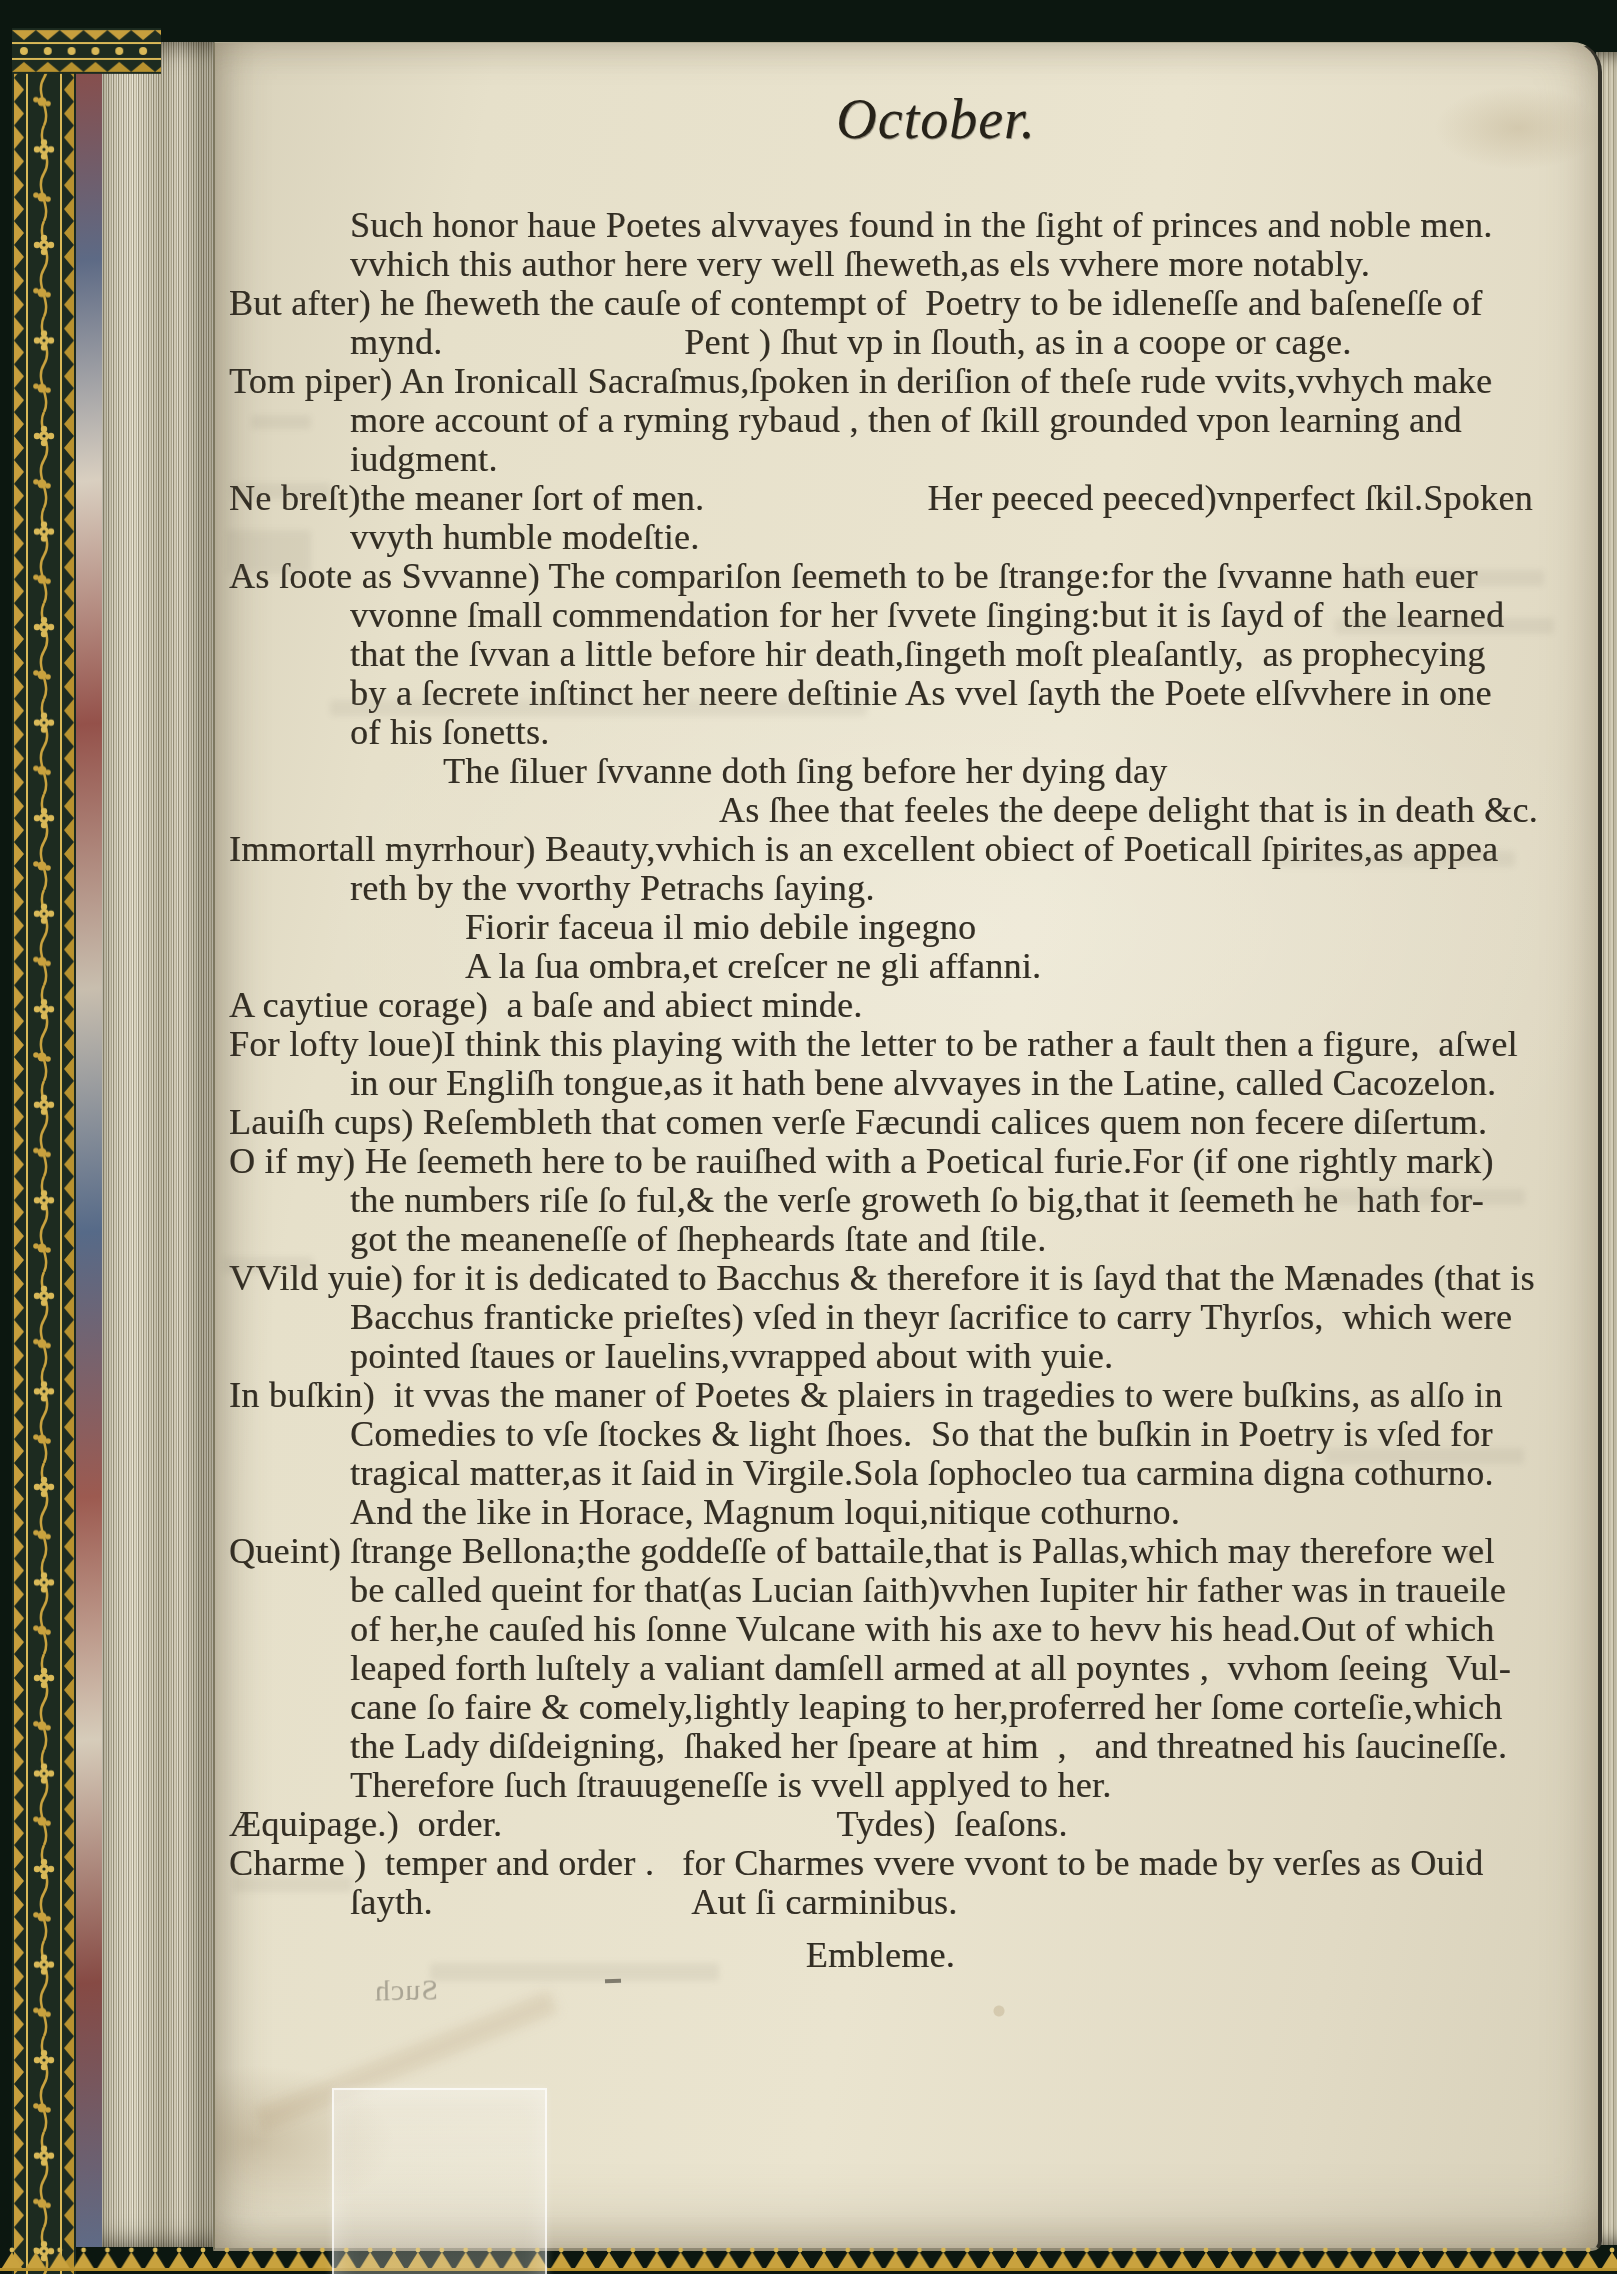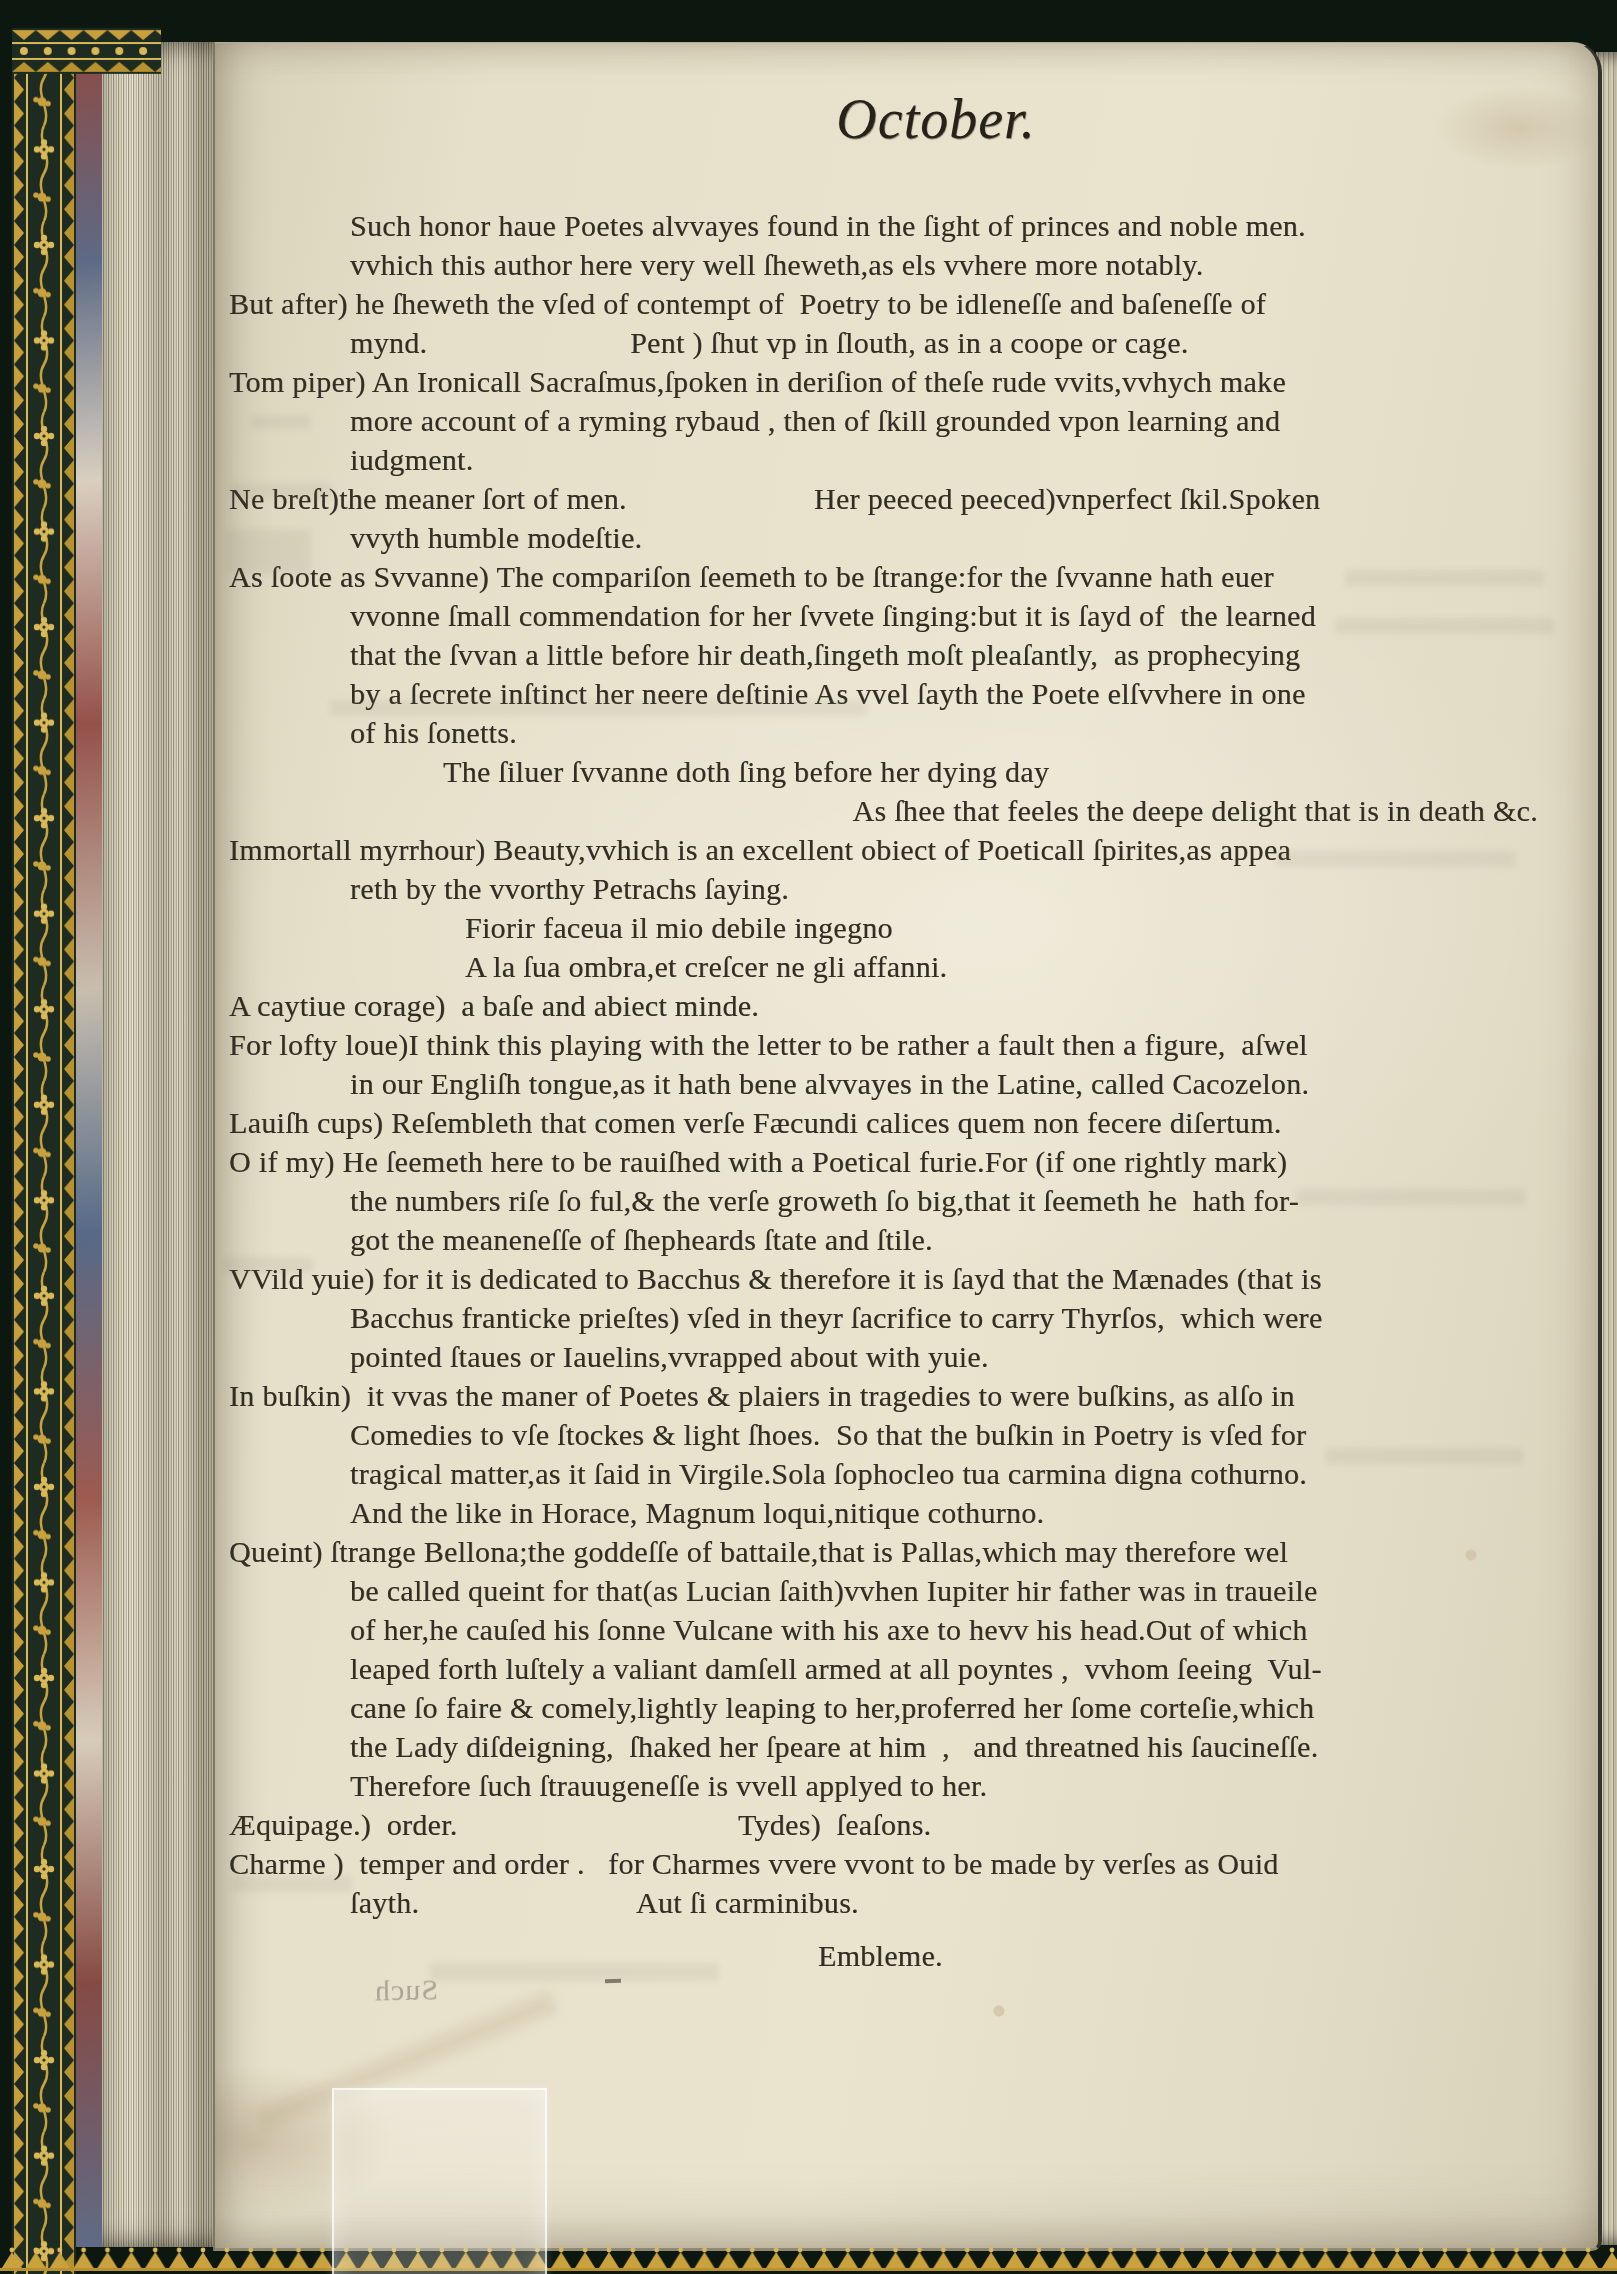--- a/index.html
+++ b/index.html
@@ -37,21 +37,21 @@
       linear-gradient(100deg,#d8d1ba 0%,#e6e0ca 16%,#eae4cf 55%,#e1dac4 82%,#d7d0b9 100%);
     box-shadow:inset 26px 0 50px -24px rgba(86,76,56,.45),
                inset -28px 0 55px -30px rgba(110,96,70,.38),
                inset 0 -46px 70px -40px rgba(112,98,72,.40),
                inset 0 26px 44px -30px rgba(118,104,78,.30);}
   
   .heading{position:absolute;left:557px;top:44px;width:328px;text-align:center;
     font-style:italic;font-size:56px;color:#262219;letter-spacing:1px;
     text-shadow:0.6px 0.6px 0.8px rgba(38,34,25,.5);}
   .gloss{position:absolute;left:14px;top:163px;width:1309px;
-    font-size:30px;line-height:39px;color:#332e24;letter-spacing:0.3px;
+    font-size:36px;line-height:39px;color:#332e24;letter-spacing:0.3px;
     text-shadow:0.4px 0.4px 0.5px rgba(51,46,36,.5);}
   .line{white-space:pre;}
   .i0{padding-left:0;}
   .i1{padding-left:121px;}
   .i2{padding-left:214px;}
   .i2b{padding-left:236px;}
   .i3{padding-left:254px;text-align:right;}
   .ir{text-align:center;padding-right:6px;margin-top:14px;white-space:normal;}
   
   .ghost{position:absolute;background:#7a7464;opacity:.10;filter:blur(3px);border-radius:4px;}
@@ -133,21 +133,21 @@
       <rect y="23" width="1626" height="3" fill="#b8922f"></rect>
     </svg>
   </div>
 
   <div class="page">
     <div class="heading">October.</div>
 
     <div class="gloss">
         <div class="line i1">Such honor haue Poetes alvvayes found in the ſight of princes and noble men.</div>
         <div class="line i1">vvhich this author here very well ſheweth,as els vvhere more notably.</div>
-        <div class="line i0">But after) he ſheweth the vſed of contempt of  Poetry to be idleneſſe and baſeneſſe of</div>
+        <div class="line i0">But after) he ſheweth the cauſe of contempt of  Poetry to be idleneſſe and baſeneſſe of</div>
         <div class="line i1">mynd.                          Pent ) ſhut vp in ſlouth, as in a coope or cage.</div>
         <div class="line i0">Tom piper) An Ironicall Sacraſmus,ſpoken in deriſion of theſe rude vvits,vvhych make</div>
         <div class="line i1">more account of a ryming rybaud , then of ſkill grounded vpon learning and</div>
         <div class="line i1">iudgment.</div>
         <div class="line i0">Ne breſt)the meaner ſort of men.                        Her peeced peeced)vnperfect ſkil.Spoken</div>
         <div class="line i1">vvyth humble modeſtie.</div>
         <div class="line i0">As ſoote as Svvanne) The compariſon ſeemeth to be ſtrange:for the ſvvanne hath euer</div>
         <div class="line i1">vvonne ſmall commendation for her ſvvete ſinging:but it is ſayd of  the learned</div>
         <div class="line i1">that the ſvvan a little before hir death,ſingeth moſt pleaſantly,  as prophecying</div>
         <div class="line i1">by a ſecrete inſtinct her neere deſtinie As vvel ſayth the Poete elſvvhere in one</div>

